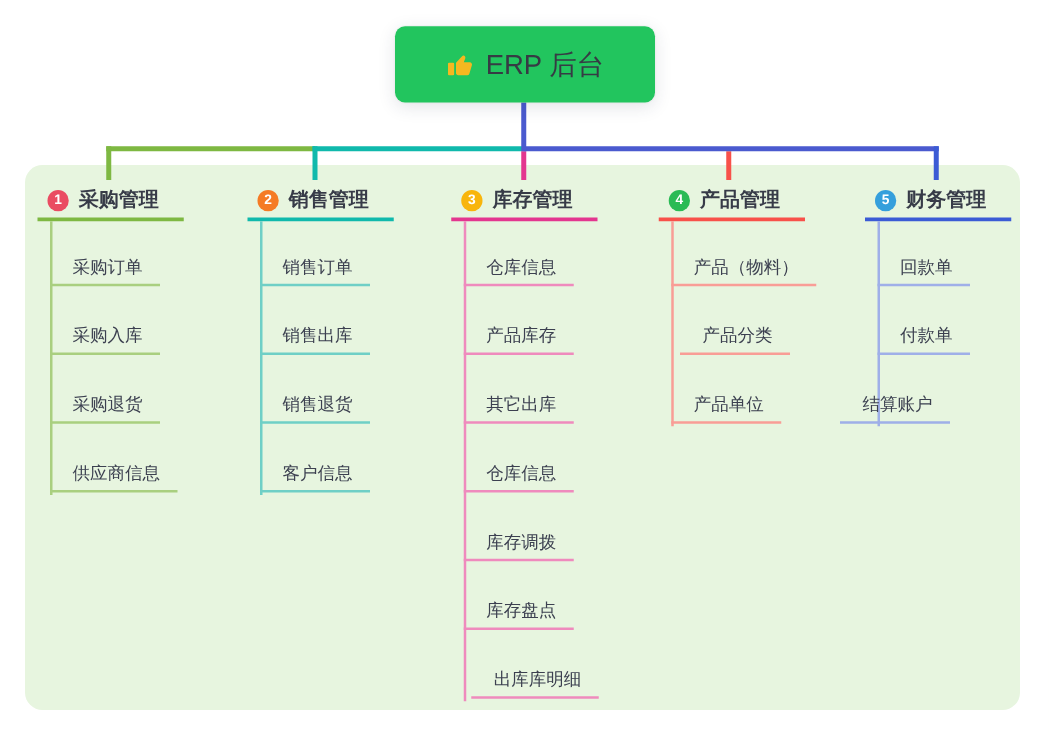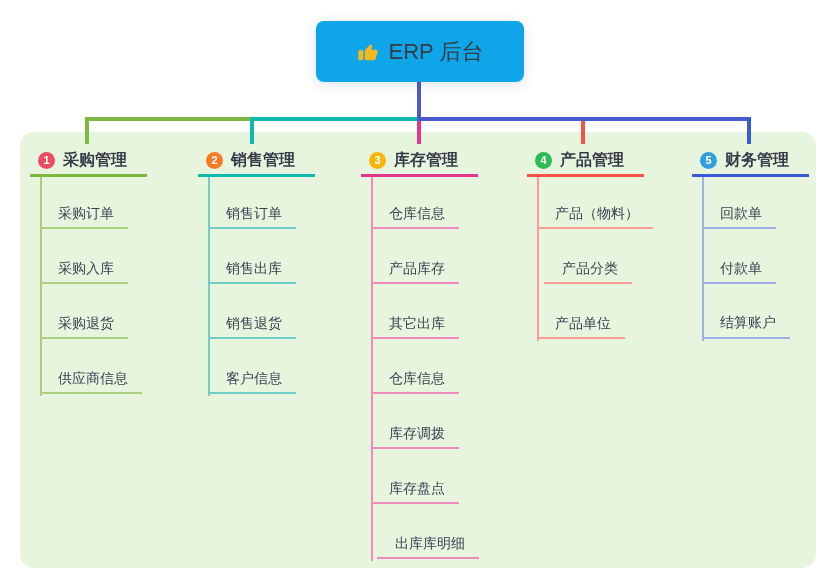--- a/index.html
+++ b/index.html
@@ -8,21 +8,21 @@
     background:#ffffff;
     font-family:"Liberation Sans","DejaVu Sans",sans-serif;
     color:#383c49;
   }
   .panel{
     position:absolute;left:20px;top:132px;width:796px;height:436px;
     border-radius:14px;
   }
   .root{
     position:absolute;left:316px;top:21px;width:208px;height:61px;
-    background:#0ea5e9;border-radius:8px;
+    background:#22c55e;border-radius:8px;
     box-shadow:0 3px 14px rgba(40,50,80,.13), 0 0 0 1px rgba(0,0,0,.02);
     display:flex;align-items:center;justify-content:center;gap:10px;
     font-size:22px;font-weight:500;color:#363b44;white-space:nowrap;
   }
   .root .ticon{display:flex;align-items:center;}
   .line{position:absolute;}
   .topic{
     position:absolute;height:28px;display:flex;align-items:center;gap:8px;
     padding:0 20px 0 8px;border-bottom:3px solid #999;
     font-size:16px;font-weight:bold;white-space:nowrap;color:#373b48;
@@ -107,15 +107,15 @@
       <div class="child" style="left: 537px; top: 200px; border-bottom-color: rgb(249, 157, 150);">产品（物料）</div>
       <div class="child" style="left: 544px; top: 255px; border-bottom-color: rgb(249, 157, 150);">产品分类</div>
       <div class="child" style="left: 537px; top: 310px; border-bottom-color: rgb(249, 157, 150);">产品单位</div>
       <div class="topic" style="left: 692px; top: 146px; border-bottom-color: rgb(59, 91, 213);">
         <span class="badge" style="background: rgb(53, 159, 220);">5</span>
         <span>财务管理</span>
       </div>
       <div class="spine" style="left: 702px; top: 177px; height: 164px; background: rgb(159, 175, 232);"></div>
       <div class="child" style="left: 702px; top: 200px; border-bottom-color: rgb(159, 175, 232);">回款单</div>
       <div class="child" style="left: 702px; top: 255px; border-bottom-color: rgb(159, 175, 232);">付款单</div>
-      <div class="child" style="left: 702px; top: 310px; border-bottom-color: rgb(159, 175, 232); font-family: Liberation Mono, monospace;">结算账户</div>
+      <div class="child" style="left: 672px; top: 310px; border-bottom-color: rgb(159, 175, 232);">结算账户</div>
     </div>
 </div>
 
 </body></html>

